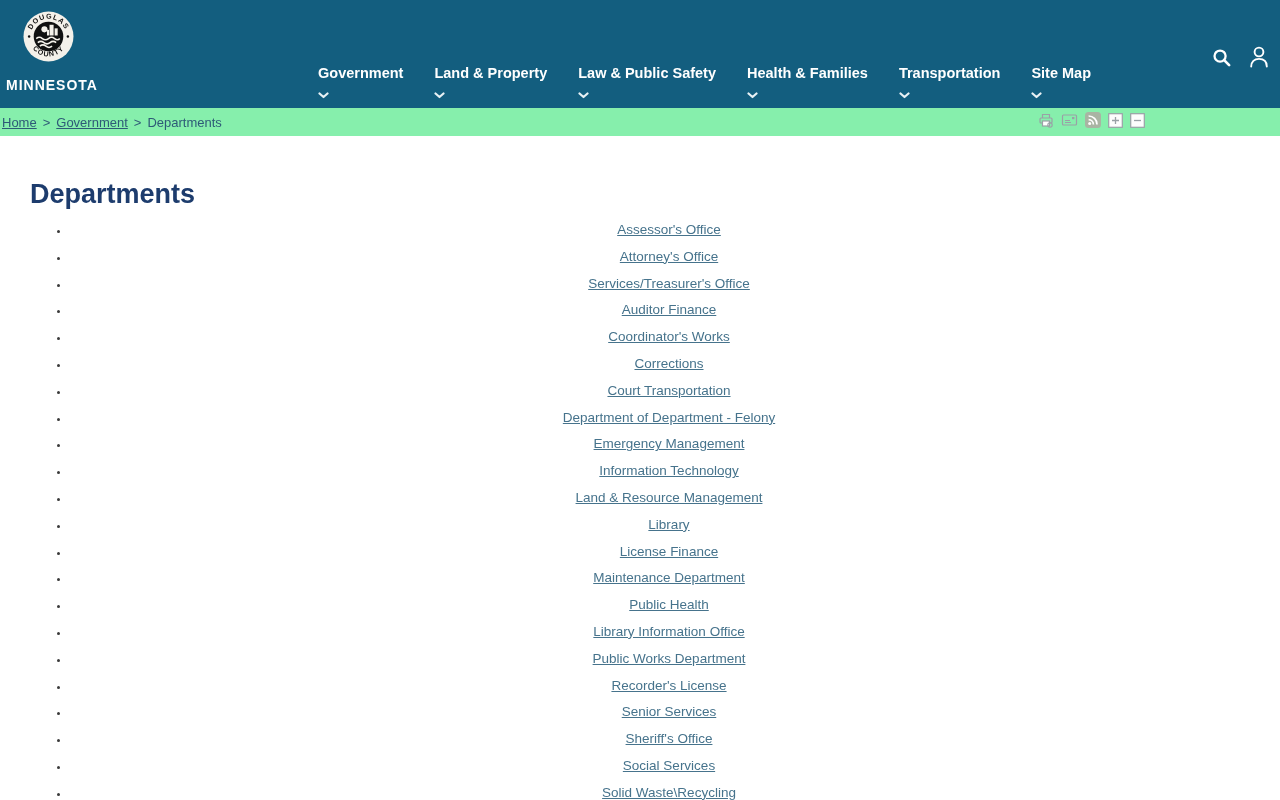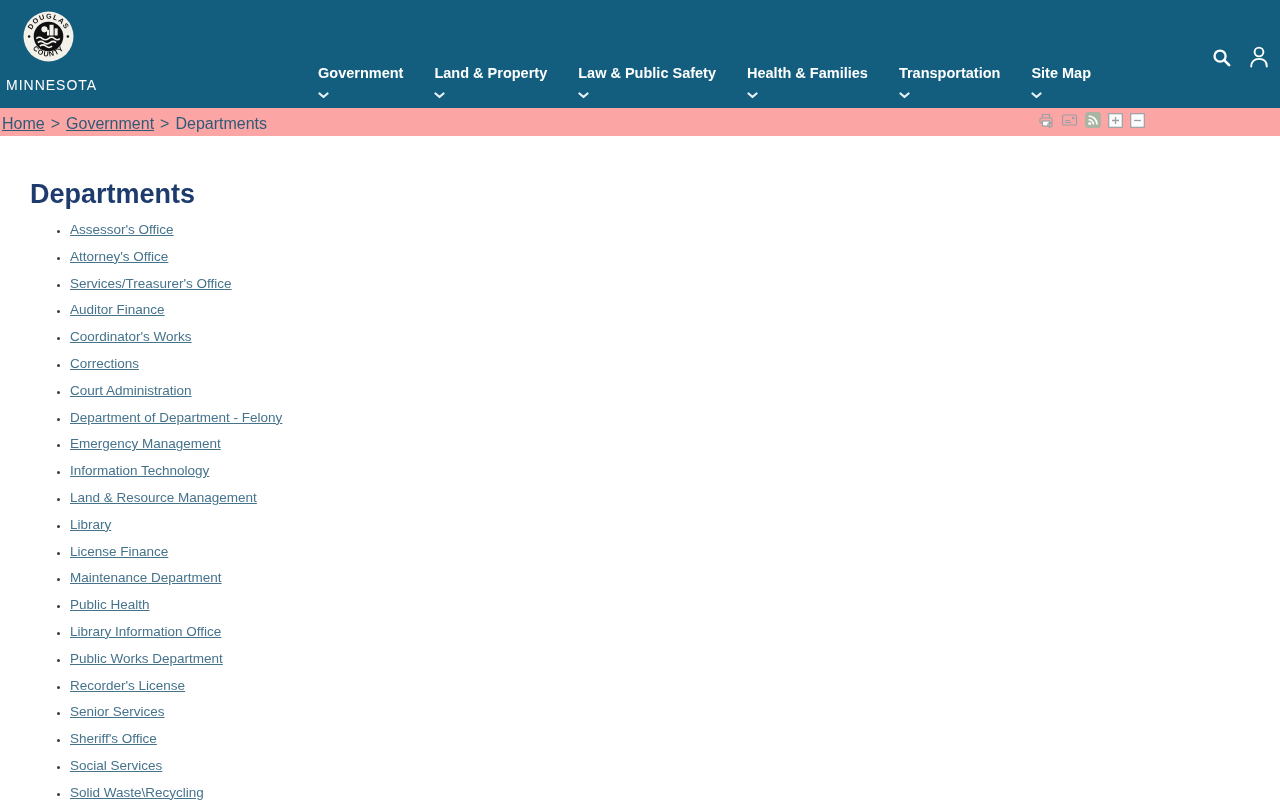--- a/index.html
+++ b/index.html
@@ -17,21 +17,21 @@
     height: 108px;
     background: #135e7f;
   }
   .logo-seal {
     position: absolute; left: 23px; top: 11px;
     width: 51px; height: 51px; cursor: pointer;
   }
   .logo-state {
     position: absolute; left: 6px; top: 77px; width: 86px;
     text-align: center; color: #ffffff;
-    font-size: 14px; font-weight: 400; letter-spacing: 1px;
+    font-size: 14px; font-weight: 700; letter-spacing: 1px;
   }
   .main-nav {
     position: absolute; left: 318px; top: 66px;
     display: flex; gap: 31px; white-space: nowrap;
   }
   .nav-item { color: #ffffff; cursor: pointer; }
   .nav-item .nav-label {
     display: block; font-size: 14.5px; font-weight: 600; line-height: 15px;
   }
   .nav-item .chevron { display: block; margin-top: 4px; height: 7px; }
@@ -39,22 +39,22 @@
     position: absolute; top: 45px; right: 10px;
     display: flex; gap: 16px; align-items: center;
   }
   .header-actions .action-icon { cursor: pointer; display: block; }
 
   
   .breadcrumb-bar {
     position: relative;
     height: 28px;
     padding: 7px 8px 0 2px;
-    background: #fca5a5;
-    font-size: 16px;
+    background: #86efac;
+    font-size: 13px;
     color: #2e5a77;
   }
   .breadcrumb-bar a.crumb {
     color: #2e5a77; text-decoration: underline; cursor: pointer;
   }
   .crumb-sep { margin: 0 6px; color: #2e5a77; }
   .crumb-current { color: #2e5a77; }
   .page-tools {
     position: absolute; left: 1038px; top: 4px;
     display: flex; gap: 7px; align-items: center;
@@ -66,20 +66,21 @@
   .page-title {
     margin: 44px 0 0 30px;
     font-size: 27px; line-height: 28px;
     font-weight: 700;
     color: #1d3c6d;
   }
   ul.department-list {
     margin: 15px 12px 0 0;
     padding: 0 0 0 70px;
     list-style: disc;
+    text-align: center;
   }
   ul.department-list li {
     font-size: 13.5px;
     line-height: 14px;
     margin-bottom: 12.8px;
     color: #333333;
   }
   ul.department-list li::marker { color: #3a3a3a; font-size: 11px; }
   ul.department-list a {
     color: #46738c;
@@ -258,21 +259,21 @@
 
       <li>
         <a>Coordinator's Works</a>
       </li>
 
       <li>
         <a>Corrections</a>
       </li>
 
       <li>
-        <a>Court Administration</a>
+        <a>Court Transportation</a>
       </li>
 
       <li>
         <a>Department of Department - Felony</a>
       </li>
 
       <li>
         <a>Emergency Management</a>
       </li>
 

